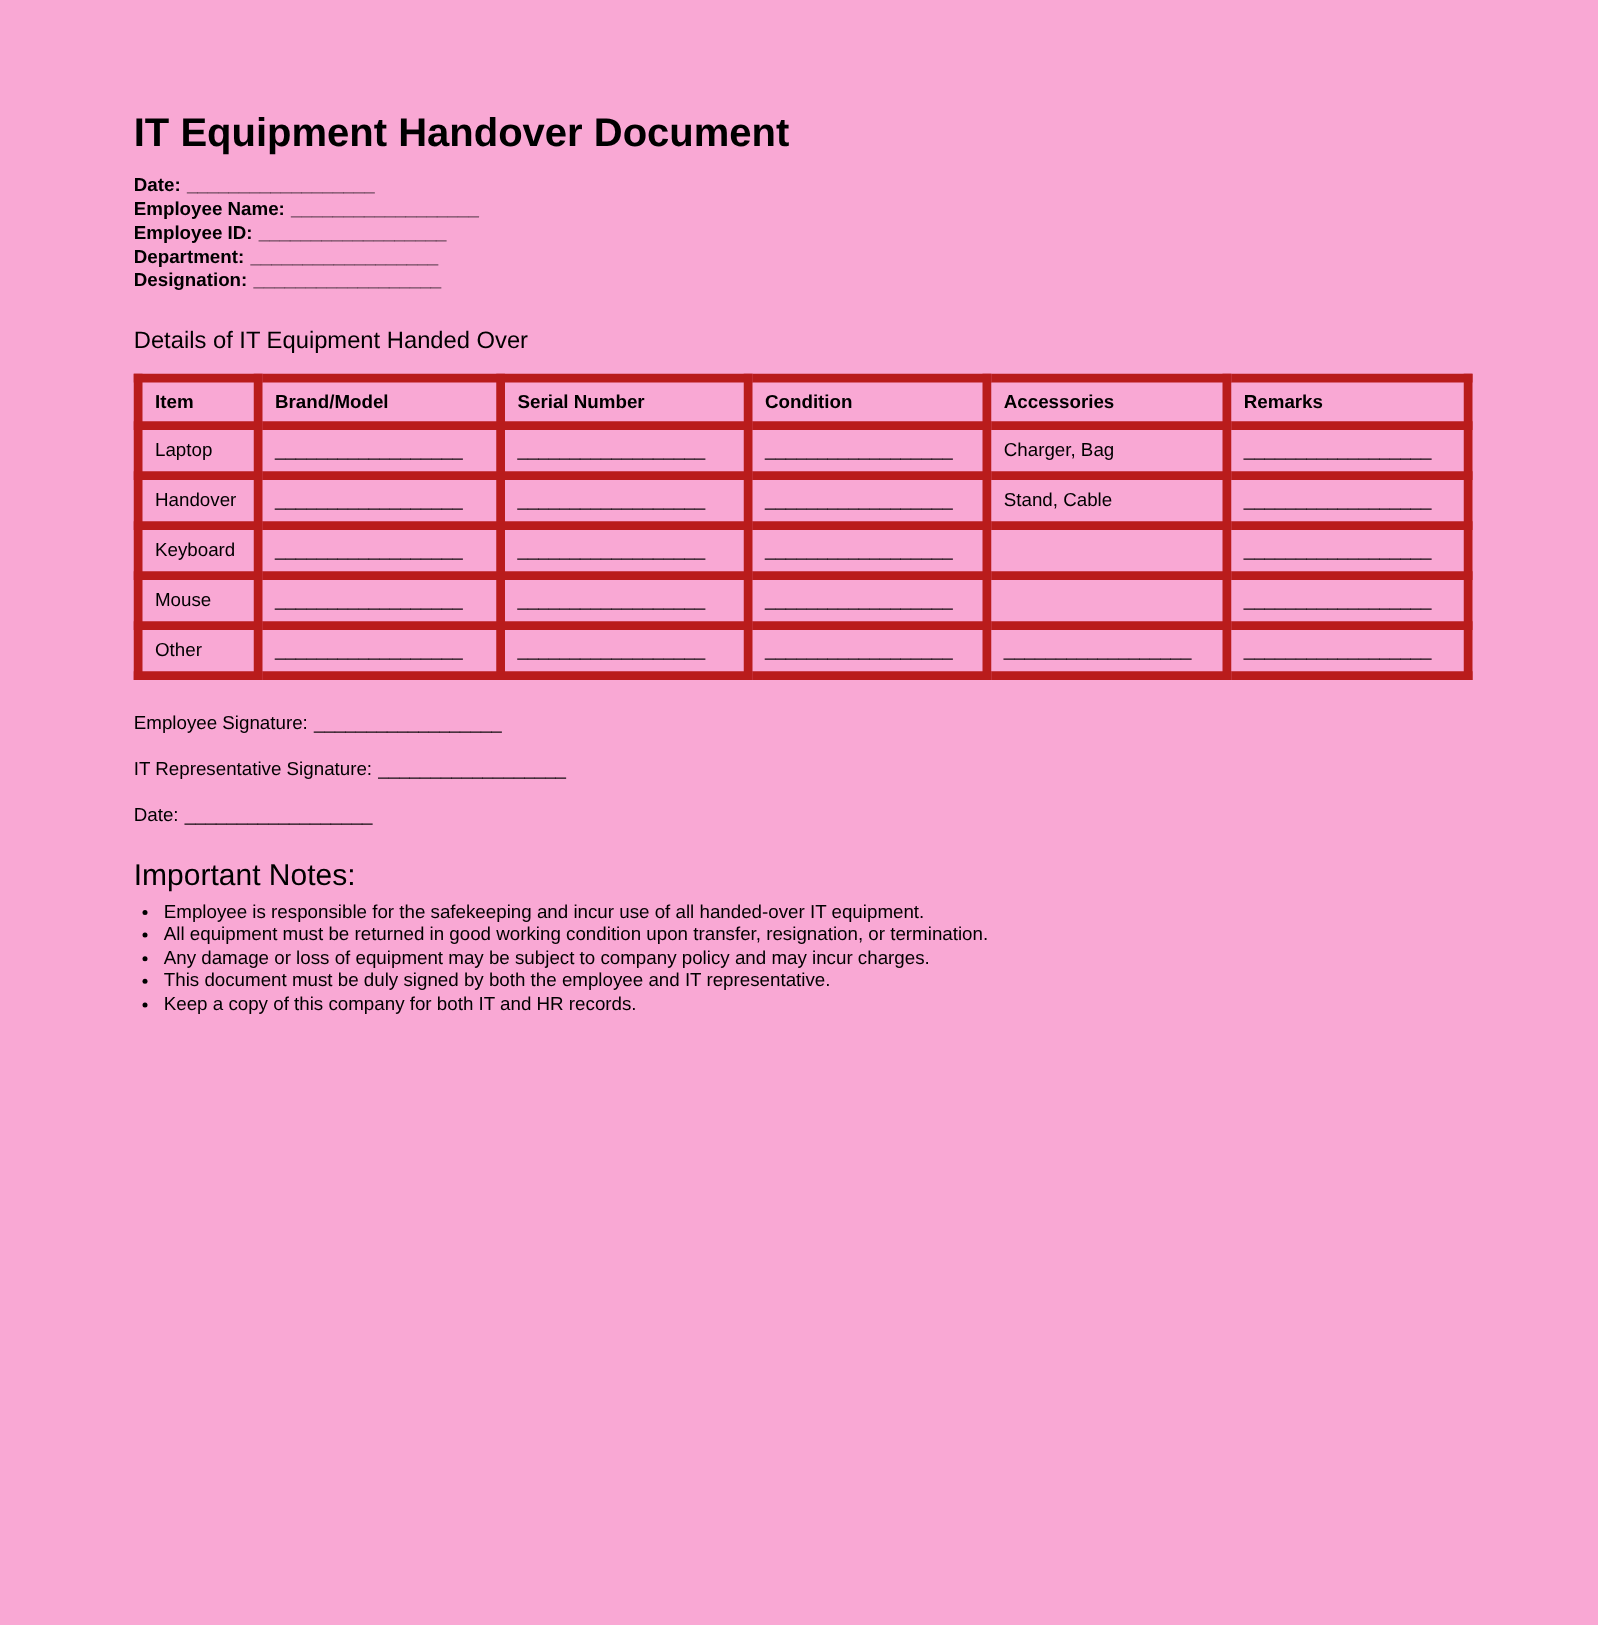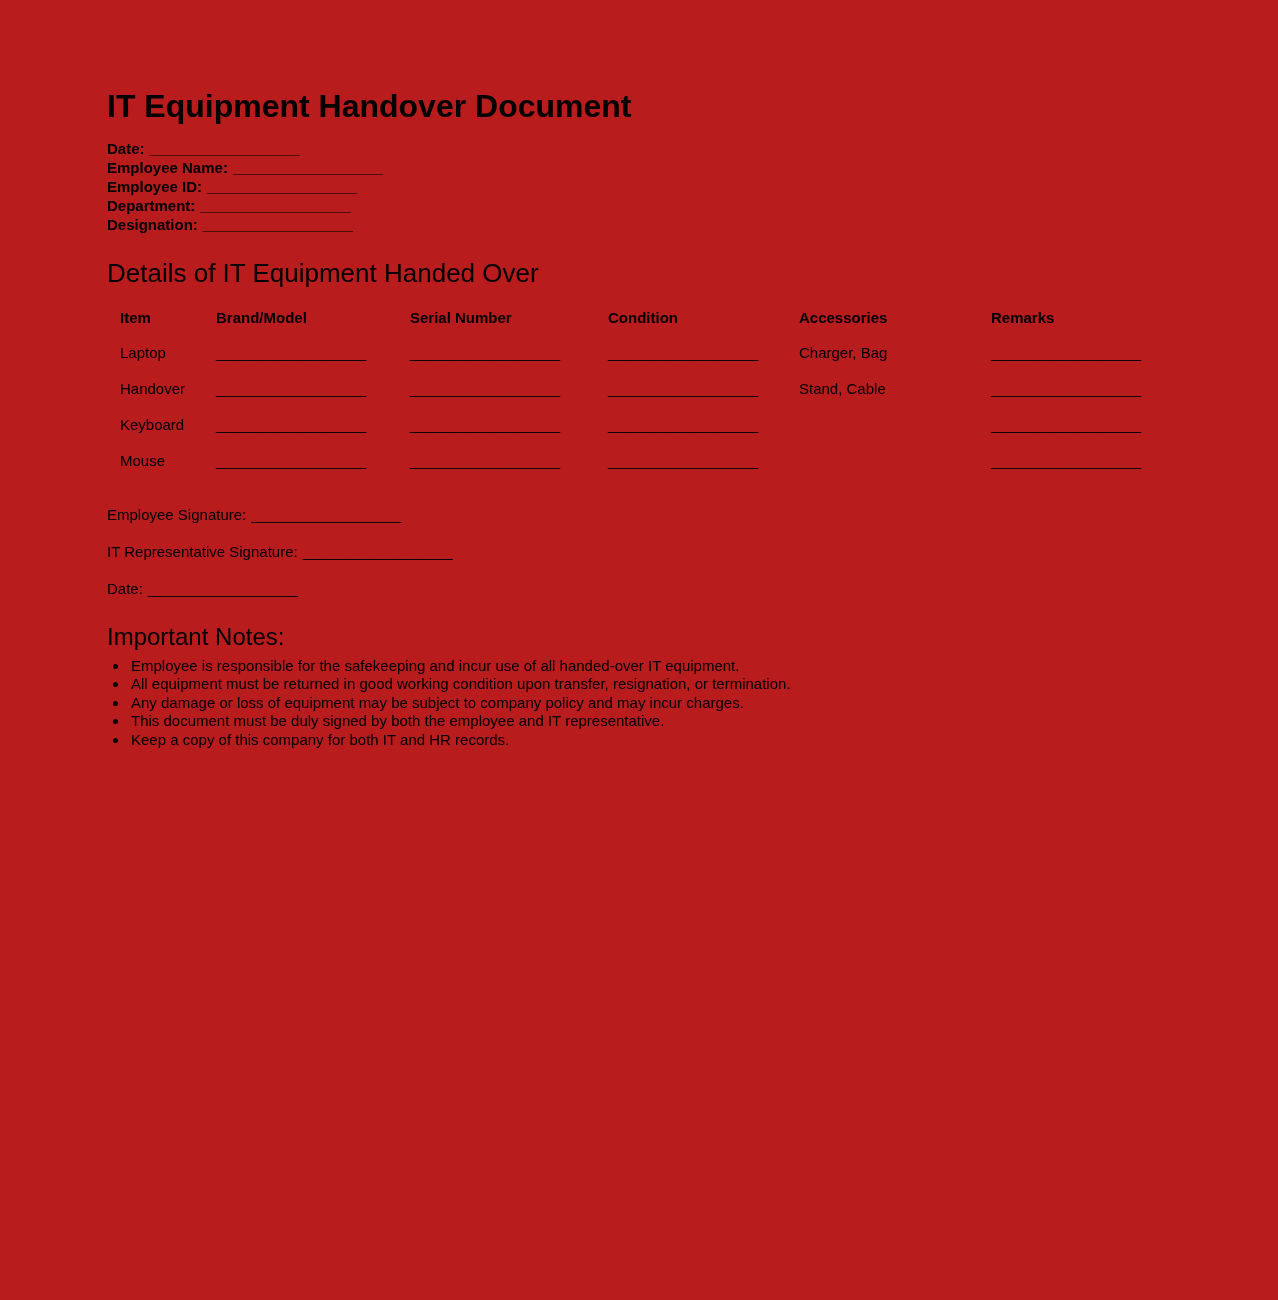--- a/index.html
+++ b/index.html
@@ -8,54 +8,54 @@
     background: #ffffff;
     color: #000000;
     font-family: "Liberation Sans", sans-serif;
   }
   .page {
     position: relative;
     width: 1278px;
     height: 1300px;
     box-sizing: border-box;
     padding: 88px 107px 0 107px;
-    background: #b91c1c;
+    background: #f9a8d4;
     overflow: hidden;
   }
   h1.doc-title {
     font-size: 32px;
     line-height: 37px;
     font-weight: bold;
     margin: 0 0 14px 0;
     letter-spacing: 0;
   }
   .fields {
     font-size: 15px;
     line-height: 19px;
     font-weight: bold;
     margin: 0;
   }
   .field-line .line {
     margin-left: 5px;
   }
   .section-heading {
-    font-size: 26px;
+    font-size: 19px;
     font-weight: 400;
     line-height: 22px;
     margin: 28px 0 15px 0;
   }
   table.equip-table {
     border-collapse: collapse;
     width: 100%;
     table-layout: fixed;
     font-size: 15px;
   }
   table.equip-table th,
   table.equip-table td {
-    border: 3px solid #b91c1c;
+    border: 7px solid #b91c1c;
     text-align: left;
     vertical-align: middle;
     line-height: 19px;
     overflow: hidden;
     white-space: nowrap;
   }
   table.equip-table th {
     font-weight: bold;
     padding: 6px 10px;
   }
@@ -149,20 +149,28 @@
         <td>__________________</td>
       </tr>
       <tr>
         <td>Mouse</td>
         <td>__________________</td>
         <td>__________________</td>
         <td>__________________</td>
         <td></td>
         <td>__________________</td>
       </tr>
+      <tr>
+        <td>Other</td>
+        <td>__________________</td>
+        <td>__________________</td>
+        <td>__________________</td>
+        <td>__________________</td>
+        <td>__________________</td>
+      </tr>
     </tbody>
   </table>
 
   <div class="sig-block">
     <p class="sig-line"><span>Employee Signature:</span><span class="line">__________________</span></p>
     <p class="sig-line"><span>IT Representative Signature:</span><span class="line">__________________</span></p>
     <p class="sig-line"><span>Date:</span><span class="line">__________________</span></p>
   </div>
 
   <p class="notes-heading">Important Notes:</p>

